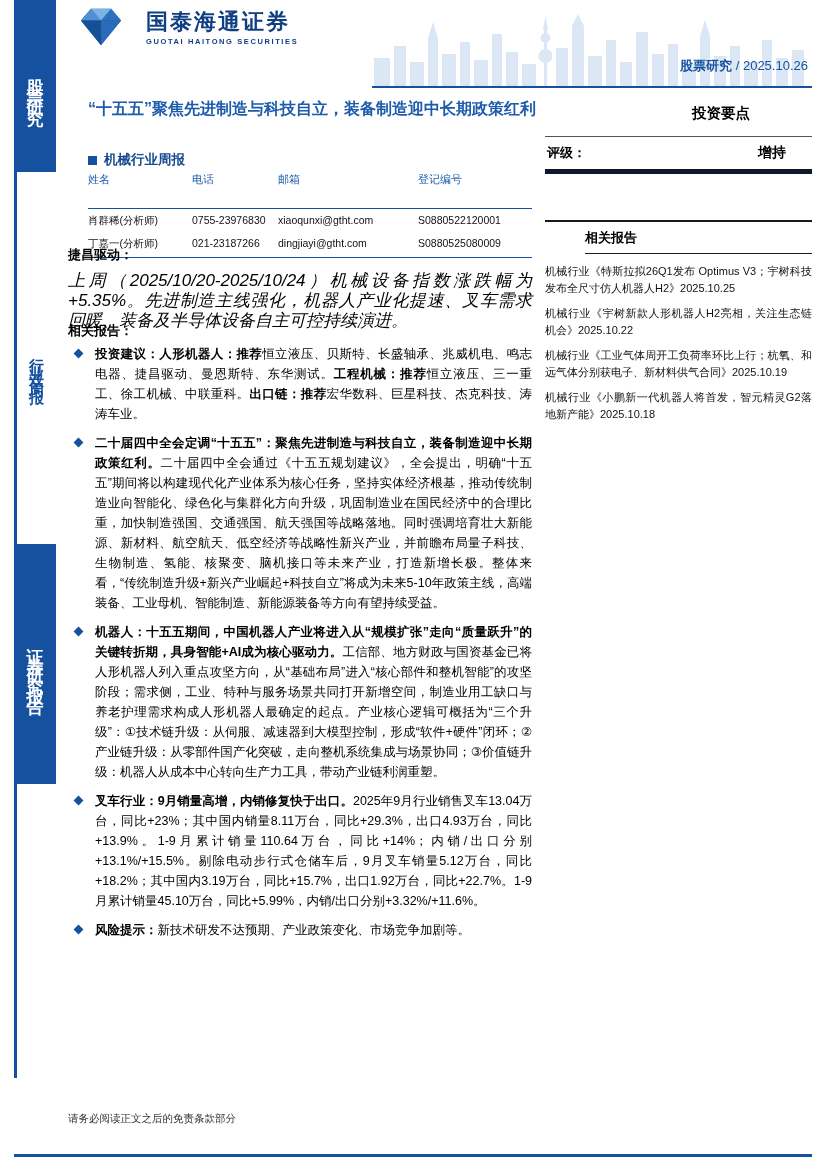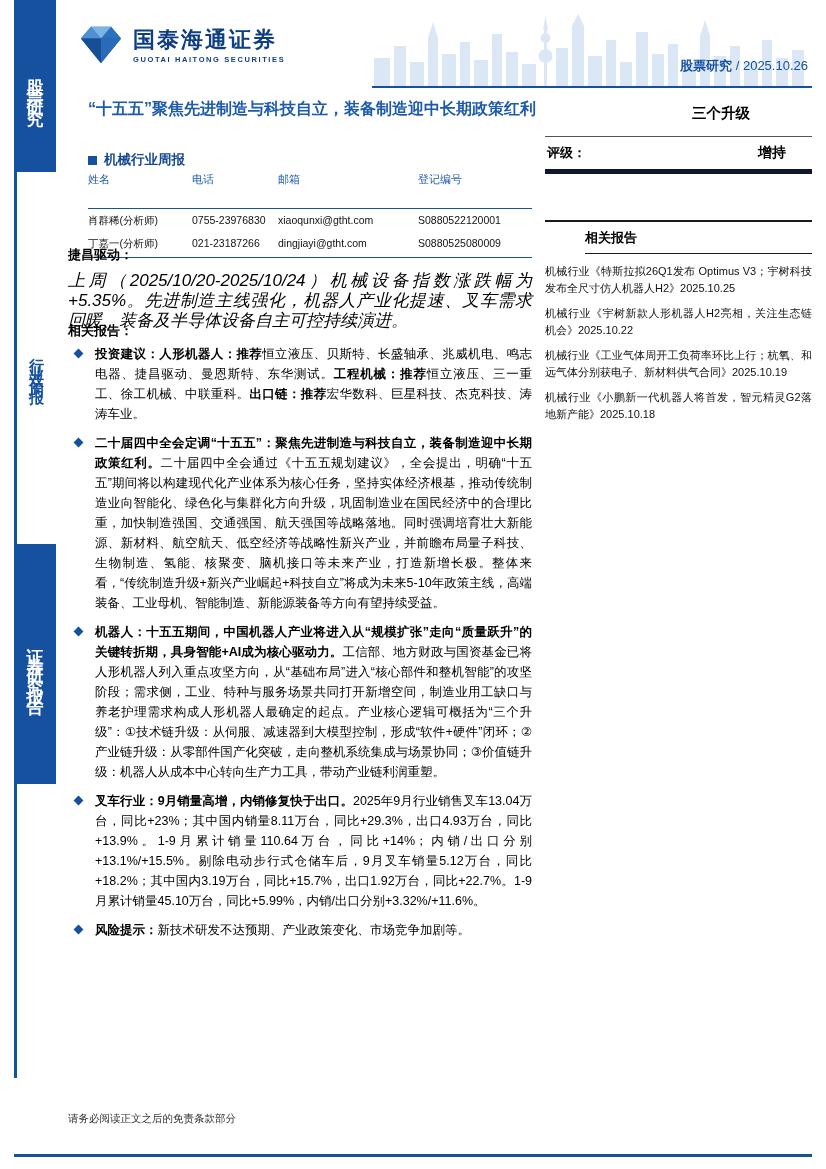--- a/index.html
+++ b/index.html
@@ -13,21 +13,21 @@
   .rail-line { position:absolute; left:14px; top:0; width:3px; height:1078px; background:#15519f; }
   .rail-block { position:absolute; left:14px; width:42px; background:#15519f; display:flex; align-items:center; justify-content:center; }
   .rail-top { top:0; height:172px; }
   .rail-bottom { top:544px; height:240px; }
   .rail-mid { position:absolute; left:16px; top:286px; width:40px; height:160px; display:flex; align-items:center; justify-content:center; }
   .vtext { writing-mode:vertical-rl; text-orientation:upright; font-weight:700; }
   .rail-top .vtext, .rail-bottom .vtext { color:#fff; font-size:17px; letter-spacing:10px; }
   .rail-mid .vtext { color:#15519f; font-size:15px; letter-spacing:8px; }
   
   .skyline { position:absolute; top:12px; right:14px; width:440px; height:74px; }
-  .logo { position:absolute; left:78px; top:24px; display:flex; align-items:center; gap:9px; }
+  .logo { position:absolute; left:78px; top:6px; display:flex; align-items:center; gap:22px; }
   .gem { width:46px; height:42px; }
   .brand-cn { font-size:22px; font-weight:700; color:#0f3f82; letter-spacing:2px; line-height:26px; }
   .brand-en { font-size:7.5px; color:#0f3f82; letter-spacing:1.6px; margin-top:2px;font-weight:bold; }
   .cat-date { position:absolute; top:57px; right:18px; font-size:13px; color:#15519f; }
   .cat-date .cat { font-weight:700; }
   .header-line { position:absolute; top:86px; left:372px; width:440px; height:2px; background:#15519f; }
   
   .title { position:absolute; left:88px; top:96px; width:452px; font-size:16px; font-weight:700;
            color:#1d5bac; line-height:26px; text-align:justify; }
   .subtitle { position:absolute; left:88px; top:151px; display:flex; align-items:center; gap:7px;
@@ -175,21 +175,21 @@
   <div class="points-label">相关报告：</div>
   <div class="points-list">
       <div class="point"><span class="diamond"></span><span class="seg bold">投资建议：人形机器人：推荐</span><span class="seg">恒立液压、贝斯特、长盛轴承、兆威机电、鸣志电器、捷昌驱动、曼恩斯特、东华测试。</span><span class="seg bold">工程机械：推荐</span><span class="seg">恒立液压、三一重工、徐工机械、中联重科。</span><span class="seg bold">出口链：推荐</span><span class="seg">宏华数科、巨星科技、杰克科技、涛涛车业。</span></div>
       <div class="point"><span class="diamond"></span><span class="seg bold">二十届四中全会定调“十五五”：聚焦先进制造与科技自立，装备制造迎中长期政策红利。</span><span class="seg">二十届四中全会通过《十五五规划建议》，全会提出，明确“十五五”期间将以构建现代化产业体系为核心任务，坚持实体经济根基，推动传统制造业向智能化、绿色化与集群化方向升级，巩固制造业在国民经济中的合理比重，加快制造强国、交通强国、航天强国等战略落地。同时强调培育壮大新能源、新材料、航空航天、低空经济等战略性新兴产业，并前瞻布局量子科技、生物制造、氢能、核聚变、脑机接口等未来产业，打造新增长极。整体来看，“传统制造升级+新兴产业崛起+科技自立”将成为未来5-10年政策主线，高端装备、工业母机、智能制造、新能源装备等方向有望持续受益。</span></div>
       <div class="point"><span class="diamond"></span><span class="seg bold">机器人：十五五期间，中国机器人产业将进入从“规模扩张”走向“质量跃升”的关键转折期，具身智能+AI成为核心驱动力。</span><span class="seg">工信部、地方财政与国资基金已将人形机器人列入重点攻坚方向，从“基础布局”进入“核心部件和整机智能”的攻坚阶段；需求侧，工业、特种与服务场景共同打开新增空间，制造业用工缺口与养老护理需求构成人形机器人最确定的起点。产业核心逻辑可概括为“三个升级”：①技术链升级：从伺服、减速器到大模型控制，形成“软件+硬件”闭环；②产业链升级：从零部件国产化突破，走向整机系统集成与场景协同；③价值链升级：机器人从成本中心转向生产力工具，带动产业链利润重塑。</span></div>
       <div class="point"><span class="diamond"></span><span class="seg bold">叉车行业：9月销量高增，内销修复快于出口。</span><span class="seg">2025年9月行业销售叉车13.04万台，同比+23%；其中国内销量8.11万台，同比+29.3%，出口4.93万台，同比+13.9%。1-9月累计销量110.64万台，同比+14%；内销/出口分别+13.1%/+15.5%。剔除电动步行式仓储车后，9月叉车销量5.12万台，同比+18.2%；其中国内3.19万台，同比+15.7%，出口1.92万台，同比+22.7%。1-9月累计销量45.10万台，同比+5.99%，内销/出口分别+3.32%/+11.6%。</span></div>
       <div class="point"><span class="diamond"></span><span class="seg bold">风险提示：</span><span class="seg">新技术研发不达预期、产业政策变化、市场竞争加剧等。</span></div>
     </div>
 
   <div class="right-col">
-    <div class="industry">三个升级</div>
+    <div class="industry">投资要点</div>
     <div class="rating-row">
       <span class="rating-label">评级：</span>
       <span class="rating-value">增持</span>
     </div>
     <div class="related">
       <div class="related-title">相关报告</div>
       <div class="related-list">
           <div class="related-item">机械行业《特斯拉拟26Q1发布 Optimus V3；宇树科技发布全尺寸仿人机器人H2》2025.10.25</div>
           <div class="related-item">机械行业《宇树新款人形机器人H2亮相，关注生态链机会》2025.10.22</div>
           <div class="related-item">机械行业《工业气体周开工负荷率环比上行；杭氧、和远气体分别获电子、新材料供气合同》2025.10.19</div>

